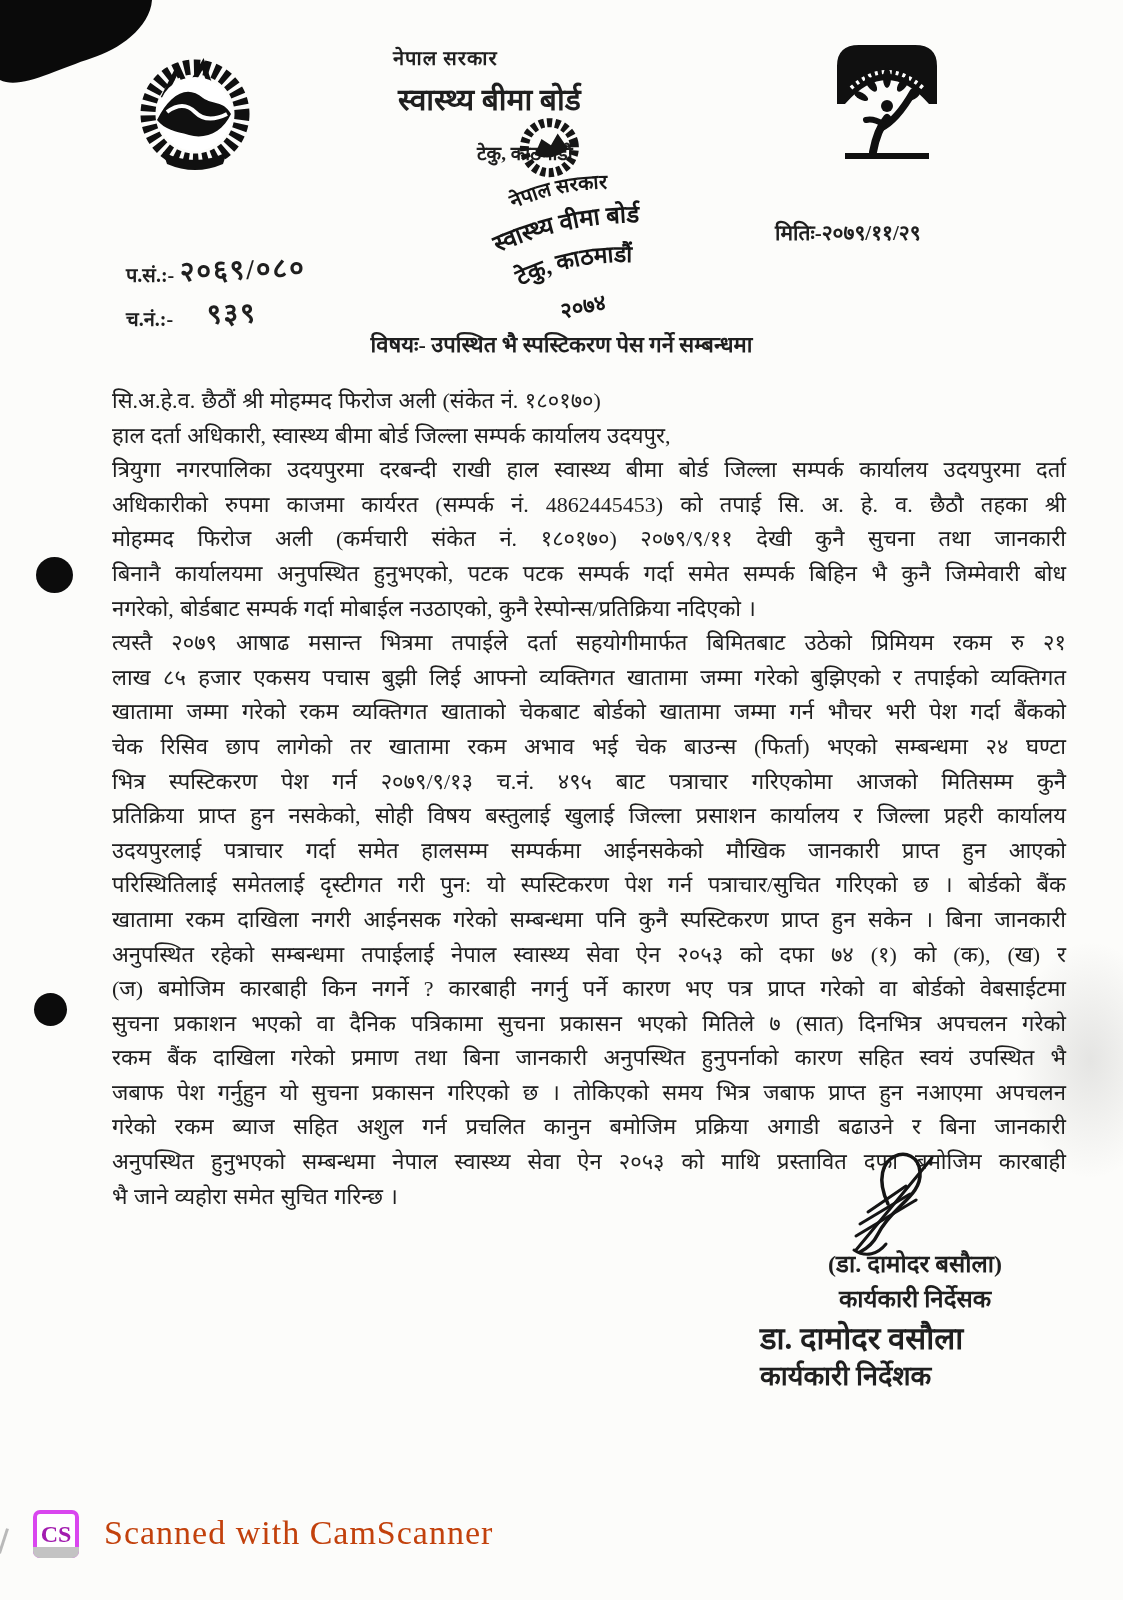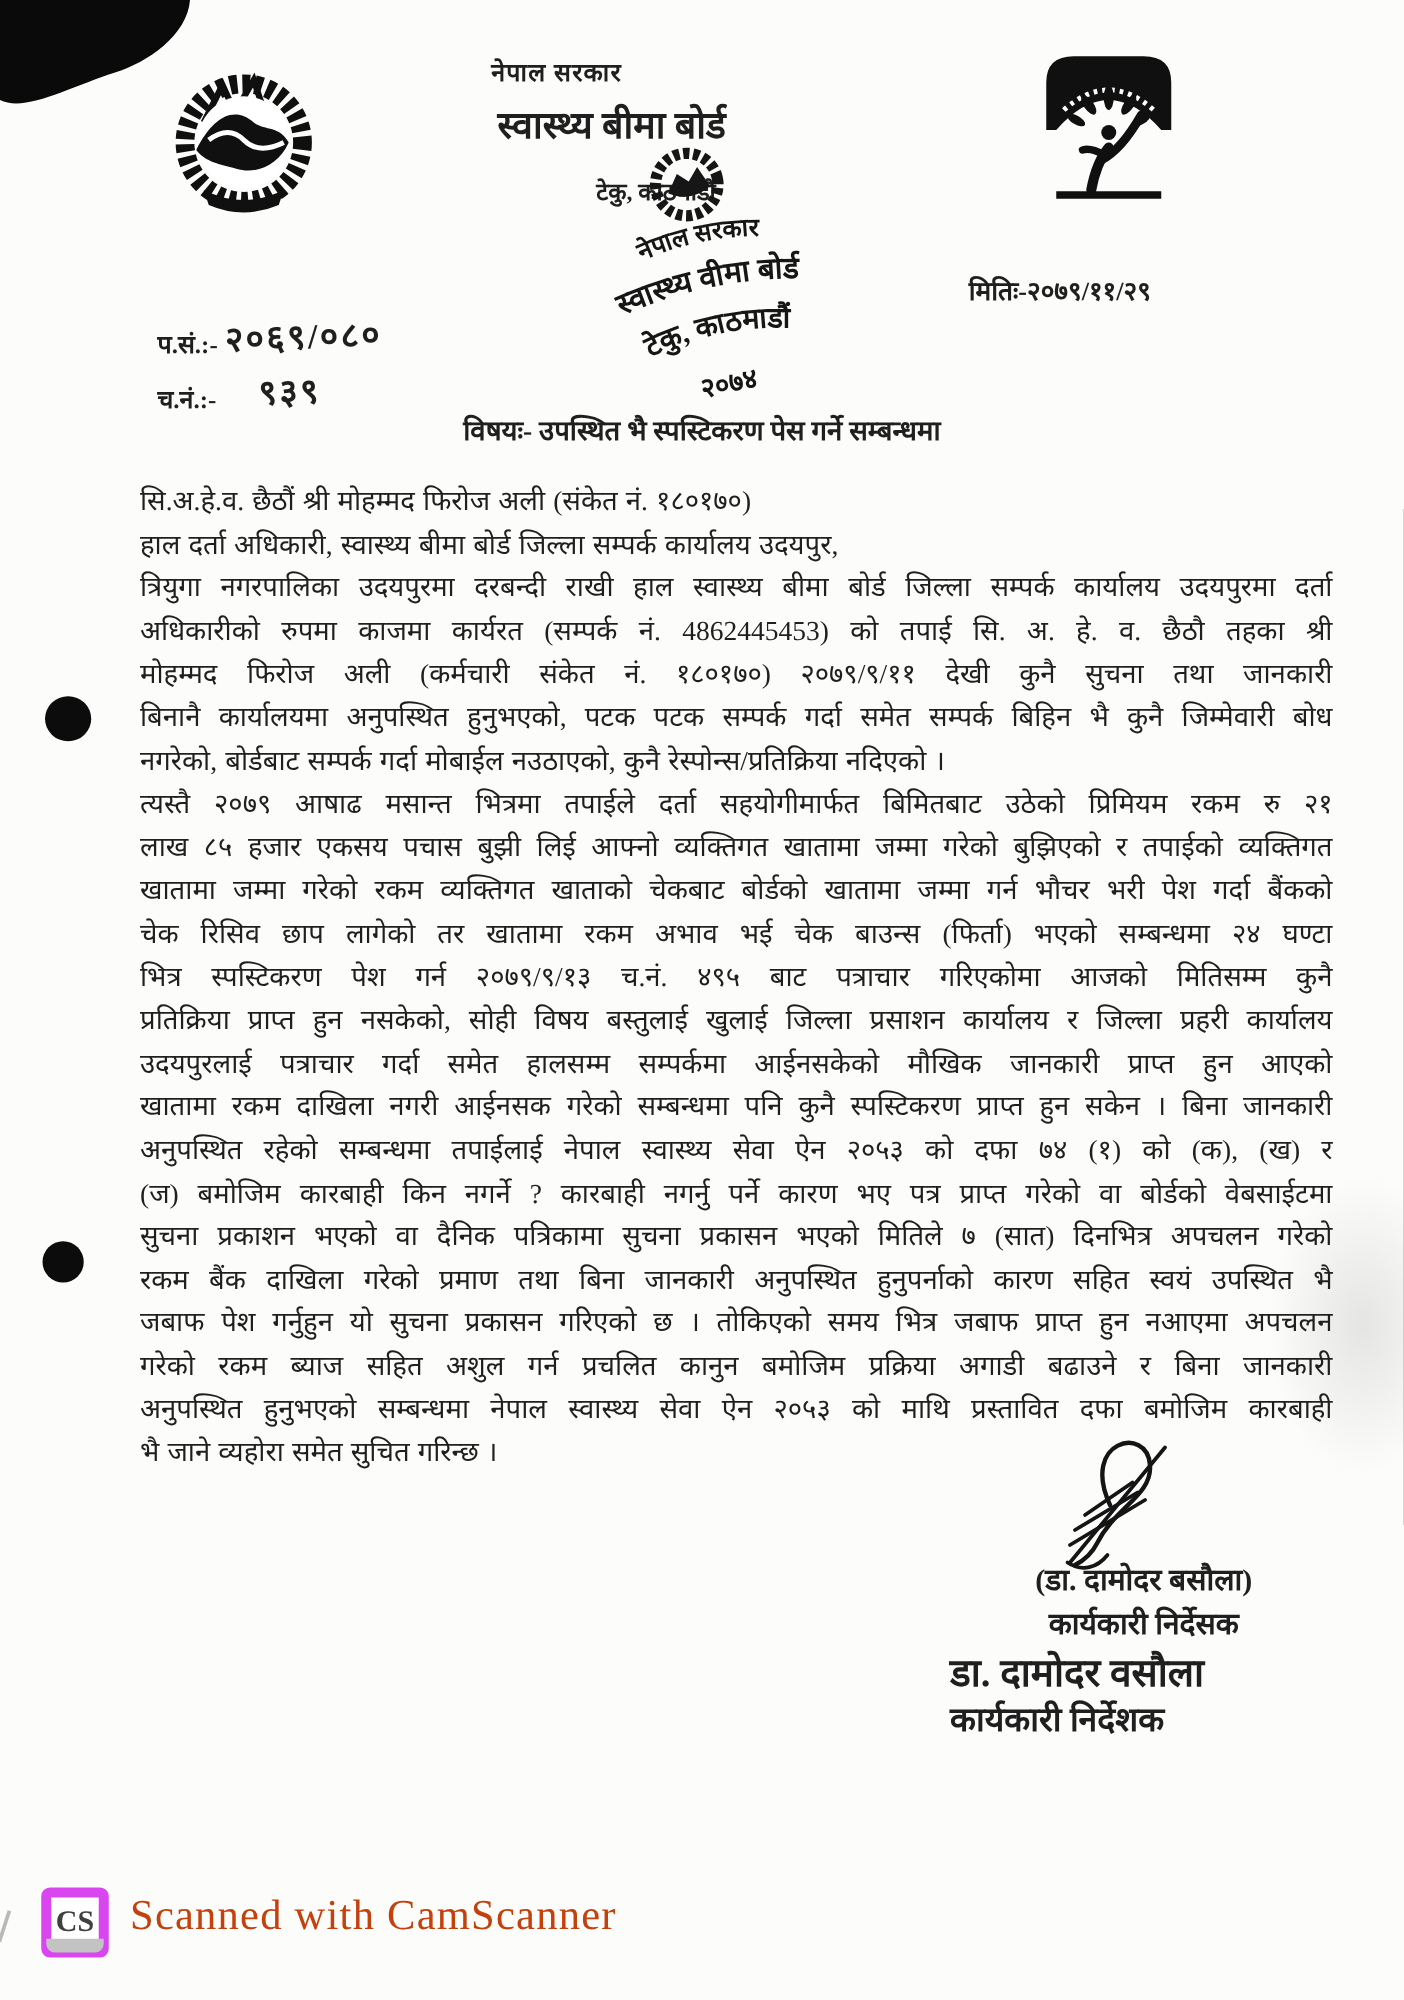--- a/index.html
+++ b/index.html
@@ -24,23 +24,23 @@
   .body-text{left:112px;top:384px;width:954px;}
   .line{font-size:22px;line-height:34.6px;text-align:justify;text-align-last:justify;
         word-spacing:1px;}
   .line.short{text-align-last:left;}
   
   .sig-name{left:770px;top:1246px;width:290px;text-align:center;font-size:24px;font-weight:600;}
   .sig-title{left:770px;top:1281px;width:290px;text-align:center;font-size:24px;font-weight:600;}
   .sig-stamp-name{left:760px;top:1316px;width:310px;font-size:31px;font-weight:800;}
   .sig-stamp-title{left:760px;top:1356px;width:310px;text-align:left;font-size:27px;font-weight:800;}
   
-  .cs-badge{left:33px;top:1510px;width:38px;height:40px;border:8px solid #d946ef;border-radius:7px;
+  .cs-badge{left:33px;top:1510px;width:38px;height:40px;border:4px solid #d946ef;border-radius:7px;
             background:#fff;display:flex;align-items:center;justify-content:center;
-            font-size:24px;font-weight:700;color:#404040;text-align:center;}
+            font-size:24px;font-weight:700;color:#a21caf;text-align:center;}
   .cs-badge::after{content:"";position:absolute;left:-4px;right:-4px;bottom:-4px;height:11px;
             background:#c3c3c3;border-radius:0 0 7px 7px;}
   .cs-text{left:104px;top:1514px;font-size:34px;color:#c2410c;letter-spacing:1px;
            font-weight:400;}
   .slash-mark{left:2px;top:1528px;width:3px;height:26px;background:#b9b9b9;transform:rotate(18deg);}
   
   .dot{background:#0c0c0c;border-radius:50%;}
   .dot1{left:36px;top:557px;width:37px;height:36px;}
   .dot2{left:34px;top:993px;width:33px;height:33px;}
   .smudge{left:1014px;top:940px;width:109px;height:240px;
@@ -129,20 +129,21 @@
       <div class="line">मोहम्मद फिरोज अली (कर्मचारी संकेत नं. १८०१७०) २०७९/९/११ देखी कुनै सुचना तथा जानकारी</div>
       <div class="line">बिनानै कार्यालयमा अनुपस्थित हुनुभएको, पटक पटक सम्पर्क गर्दा समेत सम्पर्क बिहिन भै कुनै जिम्मेवारी बोध</div>
       <div class="line short">नगरेको, बोर्डबाट सम्पर्क गर्दा मोबाईल नउठाएको, कुनै रेस्पोन्स/प्रतिक्रिया नदिएको ।</div>
       <div class="line">त्यस्तै २०७९ आषाढ मसान्त भित्रमा तपाईले दर्ता सहयोगीमार्फत बिमितबाट उठेको प्रिमियम रकम रु २१</div>
       <div class="line">लाख ८५ हजार एकसय पचास बुझी लिई आफ्नो व्यक्तिगत खातामा जम्मा गरेको बुझिएको र तपाईको व्यक्तिगत</div>
       <div class="line">खातामा जम्मा गरेको रकम व्यक्तिगत खाताको चेकबाट बोर्डको खातामा जम्मा गर्न भौचर भरी पेश गर्दा बैंकको</div>
       <div class="line">चेक रिसिव छाप लागेको तर खातामा रकम अभाव भई  चेक बाउन्स (फिर्ता) भएको सम्बन्धमा २४ घण्टा</div>
       <div class="line">भित्र स्पस्टिकरण पेश गर्न २०७९/९/१३ च.नं. ४९५ बाट पत्राचार गरिएकोमा आजको मितिसम्म कुनै</div>
       <div class="line">प्रतिक्रिया प्राप्त हुन नसकेको, सोही विषय बस्तुलाई खुलाई जिल्ला प्रसाशन कार्यालय र  जिल्ला प्रहरी कार्यालय</div>
       <div class="line">उदयपुरलाई पत्राचार गर्दा समेत हालसम्म सम्पर्कमा आईनसकेको मौखिक जानकारी प्राप्त हुन आएको</div>
+      <div class="line">परिस्थितिलाई समेतलाई दृस्टीगत गरी पुन: यो स्पस्टिकरण पेश गर्न पत्राचार/सुचित गरिएको छ । बोर्डको बैंक</div>
       <div class="line">खातामा रकम दाखिला नगरी आईनसक गरेको सम्बन्धमा पनि कुनै स्पस्टिकरण प्राप्त हुन सकेन । बिना जानकारी</div>
       <div class="line">अनुपस्थित रहेको सम्बन्धमा तपाईलाई नेपाल स्वास्थ्य सेवा ऐन २०५३ को दफा ७४ (१) को (क), (ख) र</div>
       <div class="line">(ज) बमोजिम कारबाही किन नगर्ने ? कारबाही नगर्नु पर्ने कारण भए पत्र प्राप्त गरेको वा बोर्डको वेबसाईटमा</div>
       <div class="line">सुचना प्रकाशन भएको वा दैनिक पत्रिकामा सुचना प्रकासन भएको मितिले ७ (सात) दिनभित्र अपचलन गरेको</div>
       <div class="line">रकम बैंक दाखिला गरेको प्रमाण तथा बिना जानकारी अनुपस्थित हुनुपर्नाको कारण सहित स्वयं उपस्थित भै</div>
       <div class="line">जबाफ पेश गर्नुहुन यो सुचना प्रकासन गरिएको छ । तोकिएको समय भित्र जबाफ प्राप्त हुन नआएमा अपचलन</div>
       <div class="line">गरेको रकम ब्याज सहित अशुल गर्न प्रचलित कानुन बमोजिम प्रक्रिया अगाडी बढाउने र बिना जानकारी</div>
       <div class="line">अनुपस्थित हुनुभएको सम्बन्धमा नेपाल स्वास्थ्य सेवा ऐन २०५३ को माथि प्रस्तावित दफा बमोजिम कारबाही</div>
       <div class="line short">भै जाने व्यहोरा समेत सुचित गरिन्छ ।</div>
     </div>

